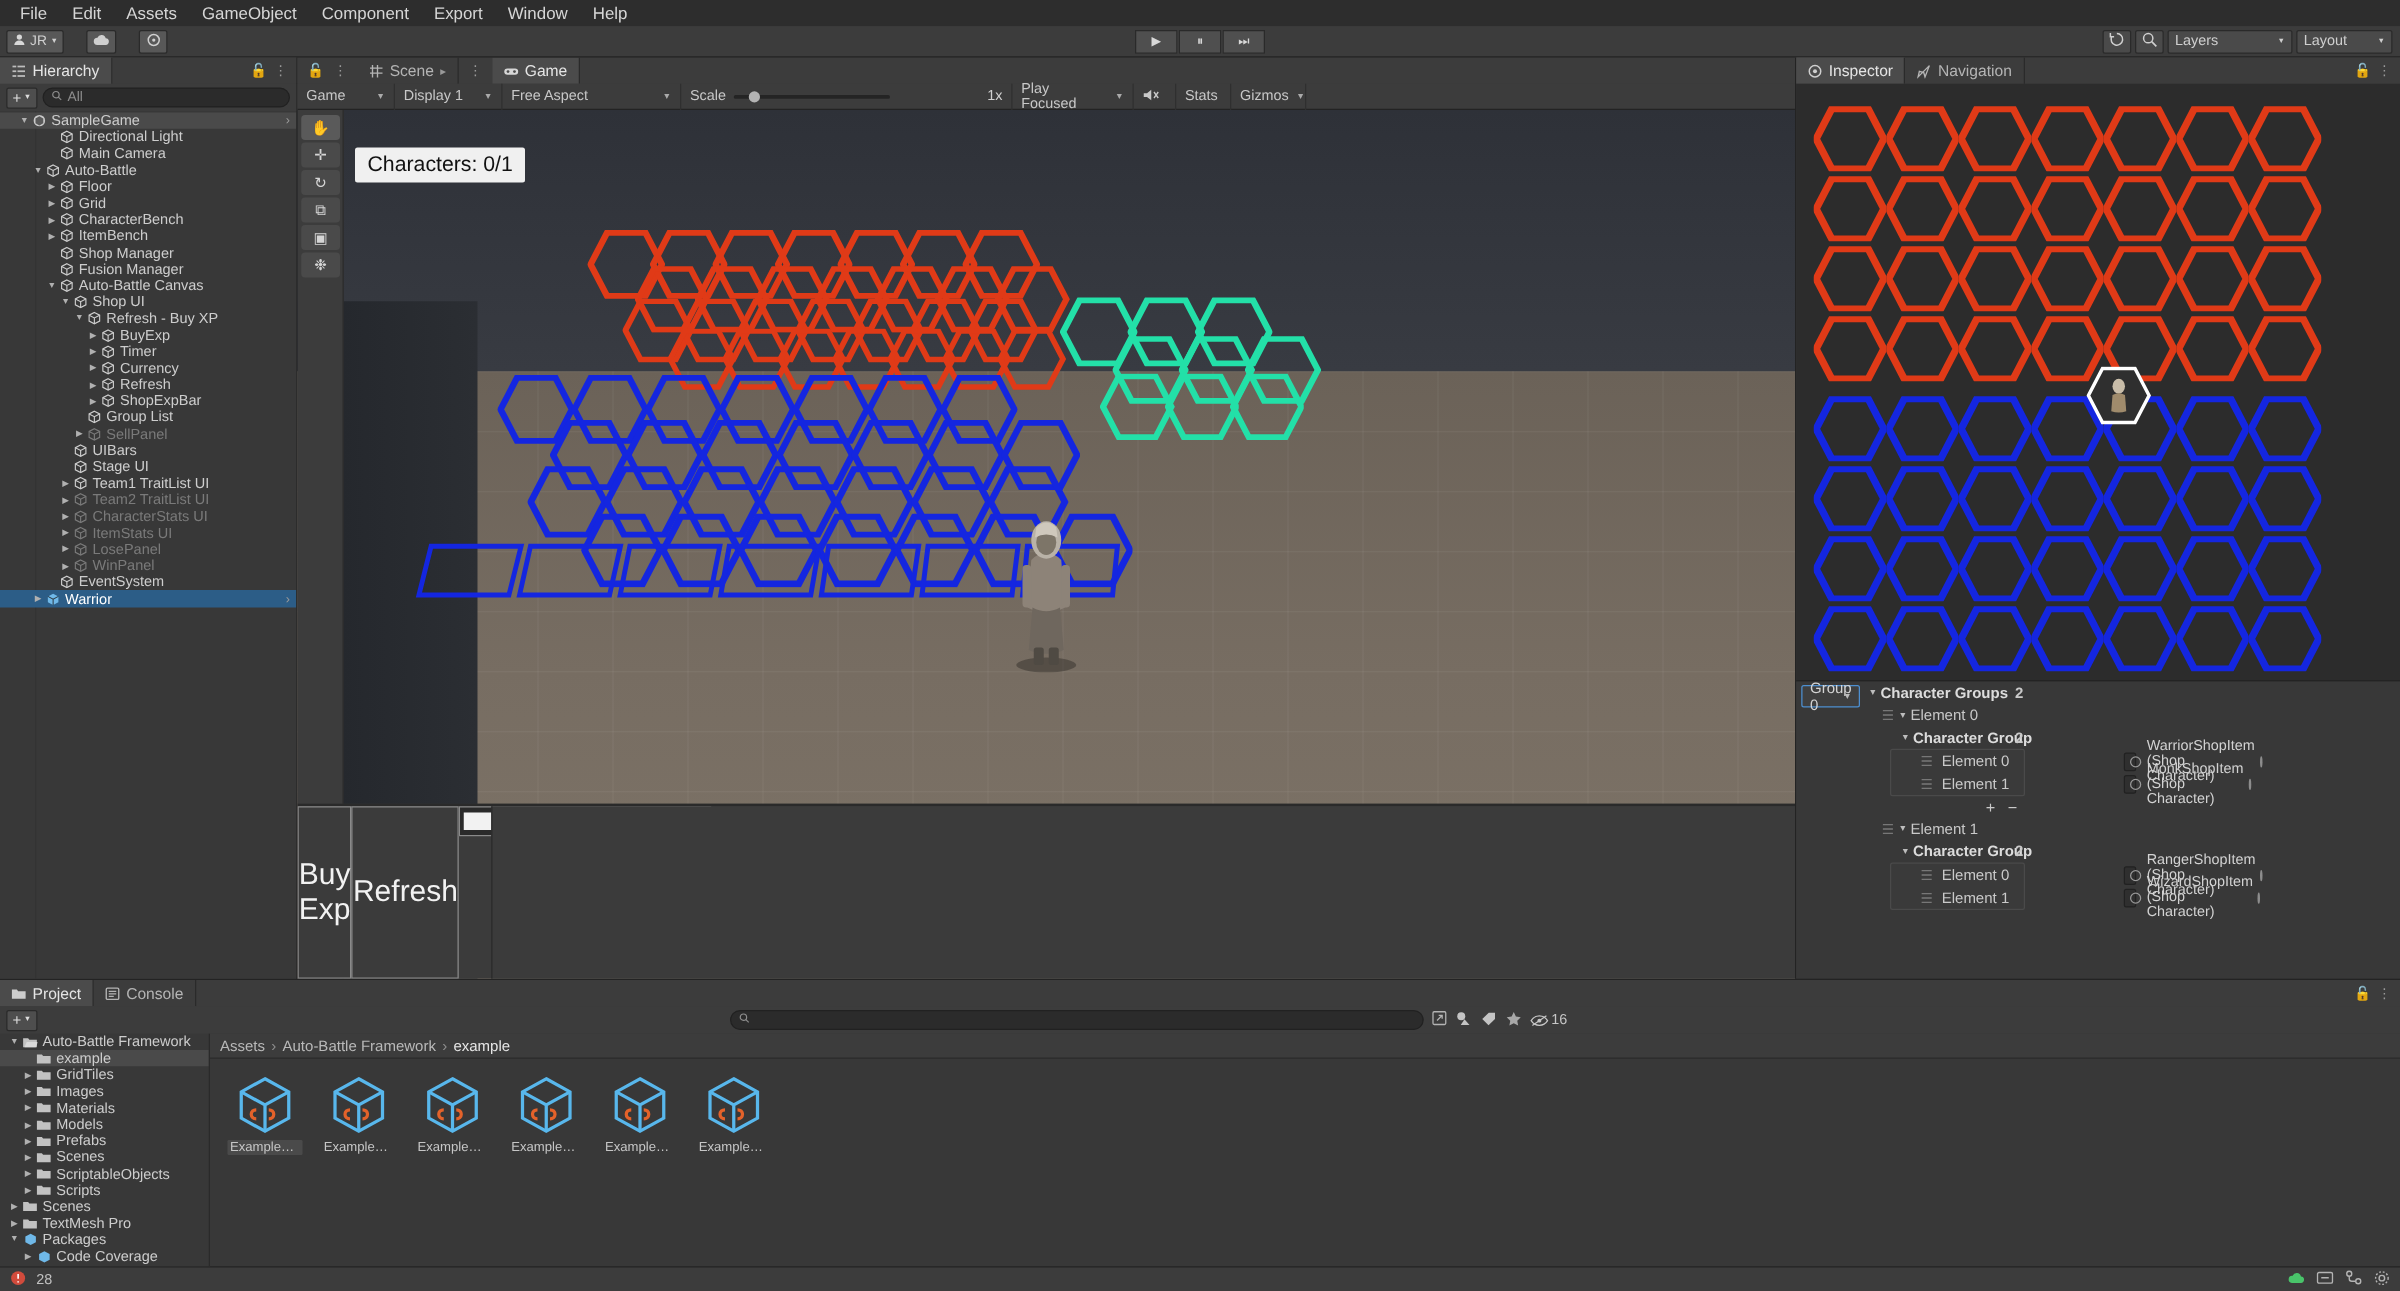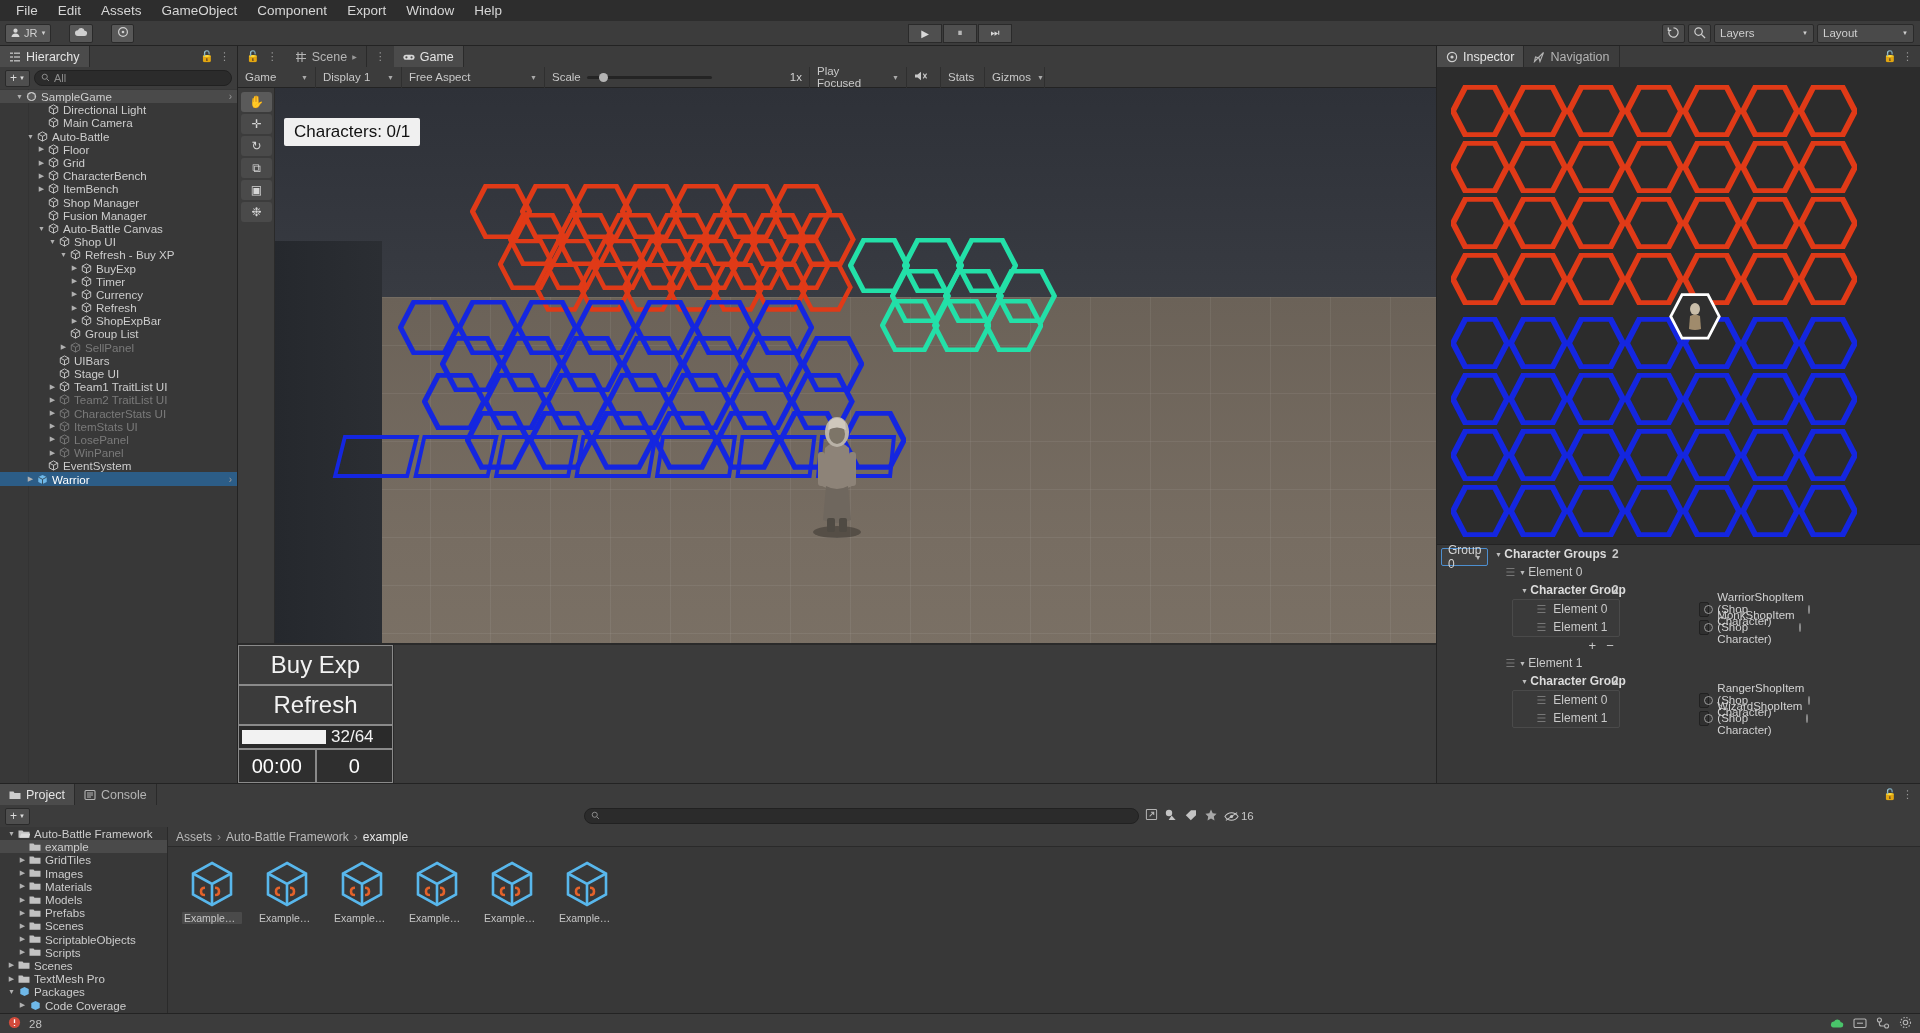--- a/index.html
+++ b/index.html
@@ -80,21 +80,21 @@
                        linear-gradient(90deg, rgba(255,255,255,.25) 1px, transparent 1px);
       background-size:60px 48px; }
   .charbadge { position:absolute; left:15px; top:30px; background:#f0f0f0; color:#111; font-size:17px; padding:4px 10px; border-radius:2px; }
   .hexgrid { position:absolute; }
   .hex { position:absolute; width:62px; height:55px; }
   .hex svg { width:100%; height:100%; display:block; }
   .knight { position:absolute; width:70px; height:130px; left:calc(50% - 35px); top:46%; }
 
   
   .gameui { position:absolute; left:0; bottom:0; width:100%; height:140px; background:#3b3b3b; border-top:2px solid #2a2a2a; display:flex; }
-  .shopcol { width:155px; flex:0 0 155px; display:flex; flex-direction:column; }
+  .shopcol { width:155px; flex:0 0 155px; display:flex; flex-direction:row; }
   .bigbtn { flex:1; background:#3b3b3b; border:1px solid #8a8a8a; display:flex; align-items:center; justify-content:center; color:#f2f2f2; font-size:24px; }
   .xprow { height:24px; display:flex; align-items:center; border:1px solid #8a8a8a; background:#2a2a2a; }
   .xpbar { height:14px; width:84px; background:#f2f2f2; margin-left:3px; }
   .xptext { color:#f2f2f2; font-size:17px; padding-left:5px; }
   .botrow { height:34px; display:flex; }
   .botcell { flex:1; border:1px solid #8a8a8a; display:flex; align-items:center; justify-content:center; color:#fff; font-size:20px; background:#2f2f2f; }
   .shoparea { flex:1; background:#3b3b3b; border-left:1px solid #2a2a2a; }
 
   
   .inspector { width:484px; flex:0 0 484px; display:flex; flex-direction:column; background:#383838; border-left:1px solid #232323; }
@@ -205,21 +205,21 @@
           <svg width="13" height="13" viewBox="0 0 14 14">
               <circle cx="6" cy="6" r="4" fill="none" stroke="#cfcfcf" stroke-width="1.3"></circle>
               <path d="M9 9l4 4" stroke="#cfcfcf" stroke-width="1.4"></path>
             </svg>
         </span>
       </div>
       <div class="tdrop" style="width:100px">
         <span>Layers</span>
         <span style="font-size:6px;margin-left:auto">▼</span>
       </div>
-      <div class="tdrop" style="width:97px">
+      <div class="tdrop" style="width:77px">
         <span>Layout</span>
         <span style="font-size:6px;margin-left:auto">▼</span>
       </div>
     </div>
   </div>
 
   <div class="main">
 
     <div class="hierarchy">
       <div class="tabstrip">

